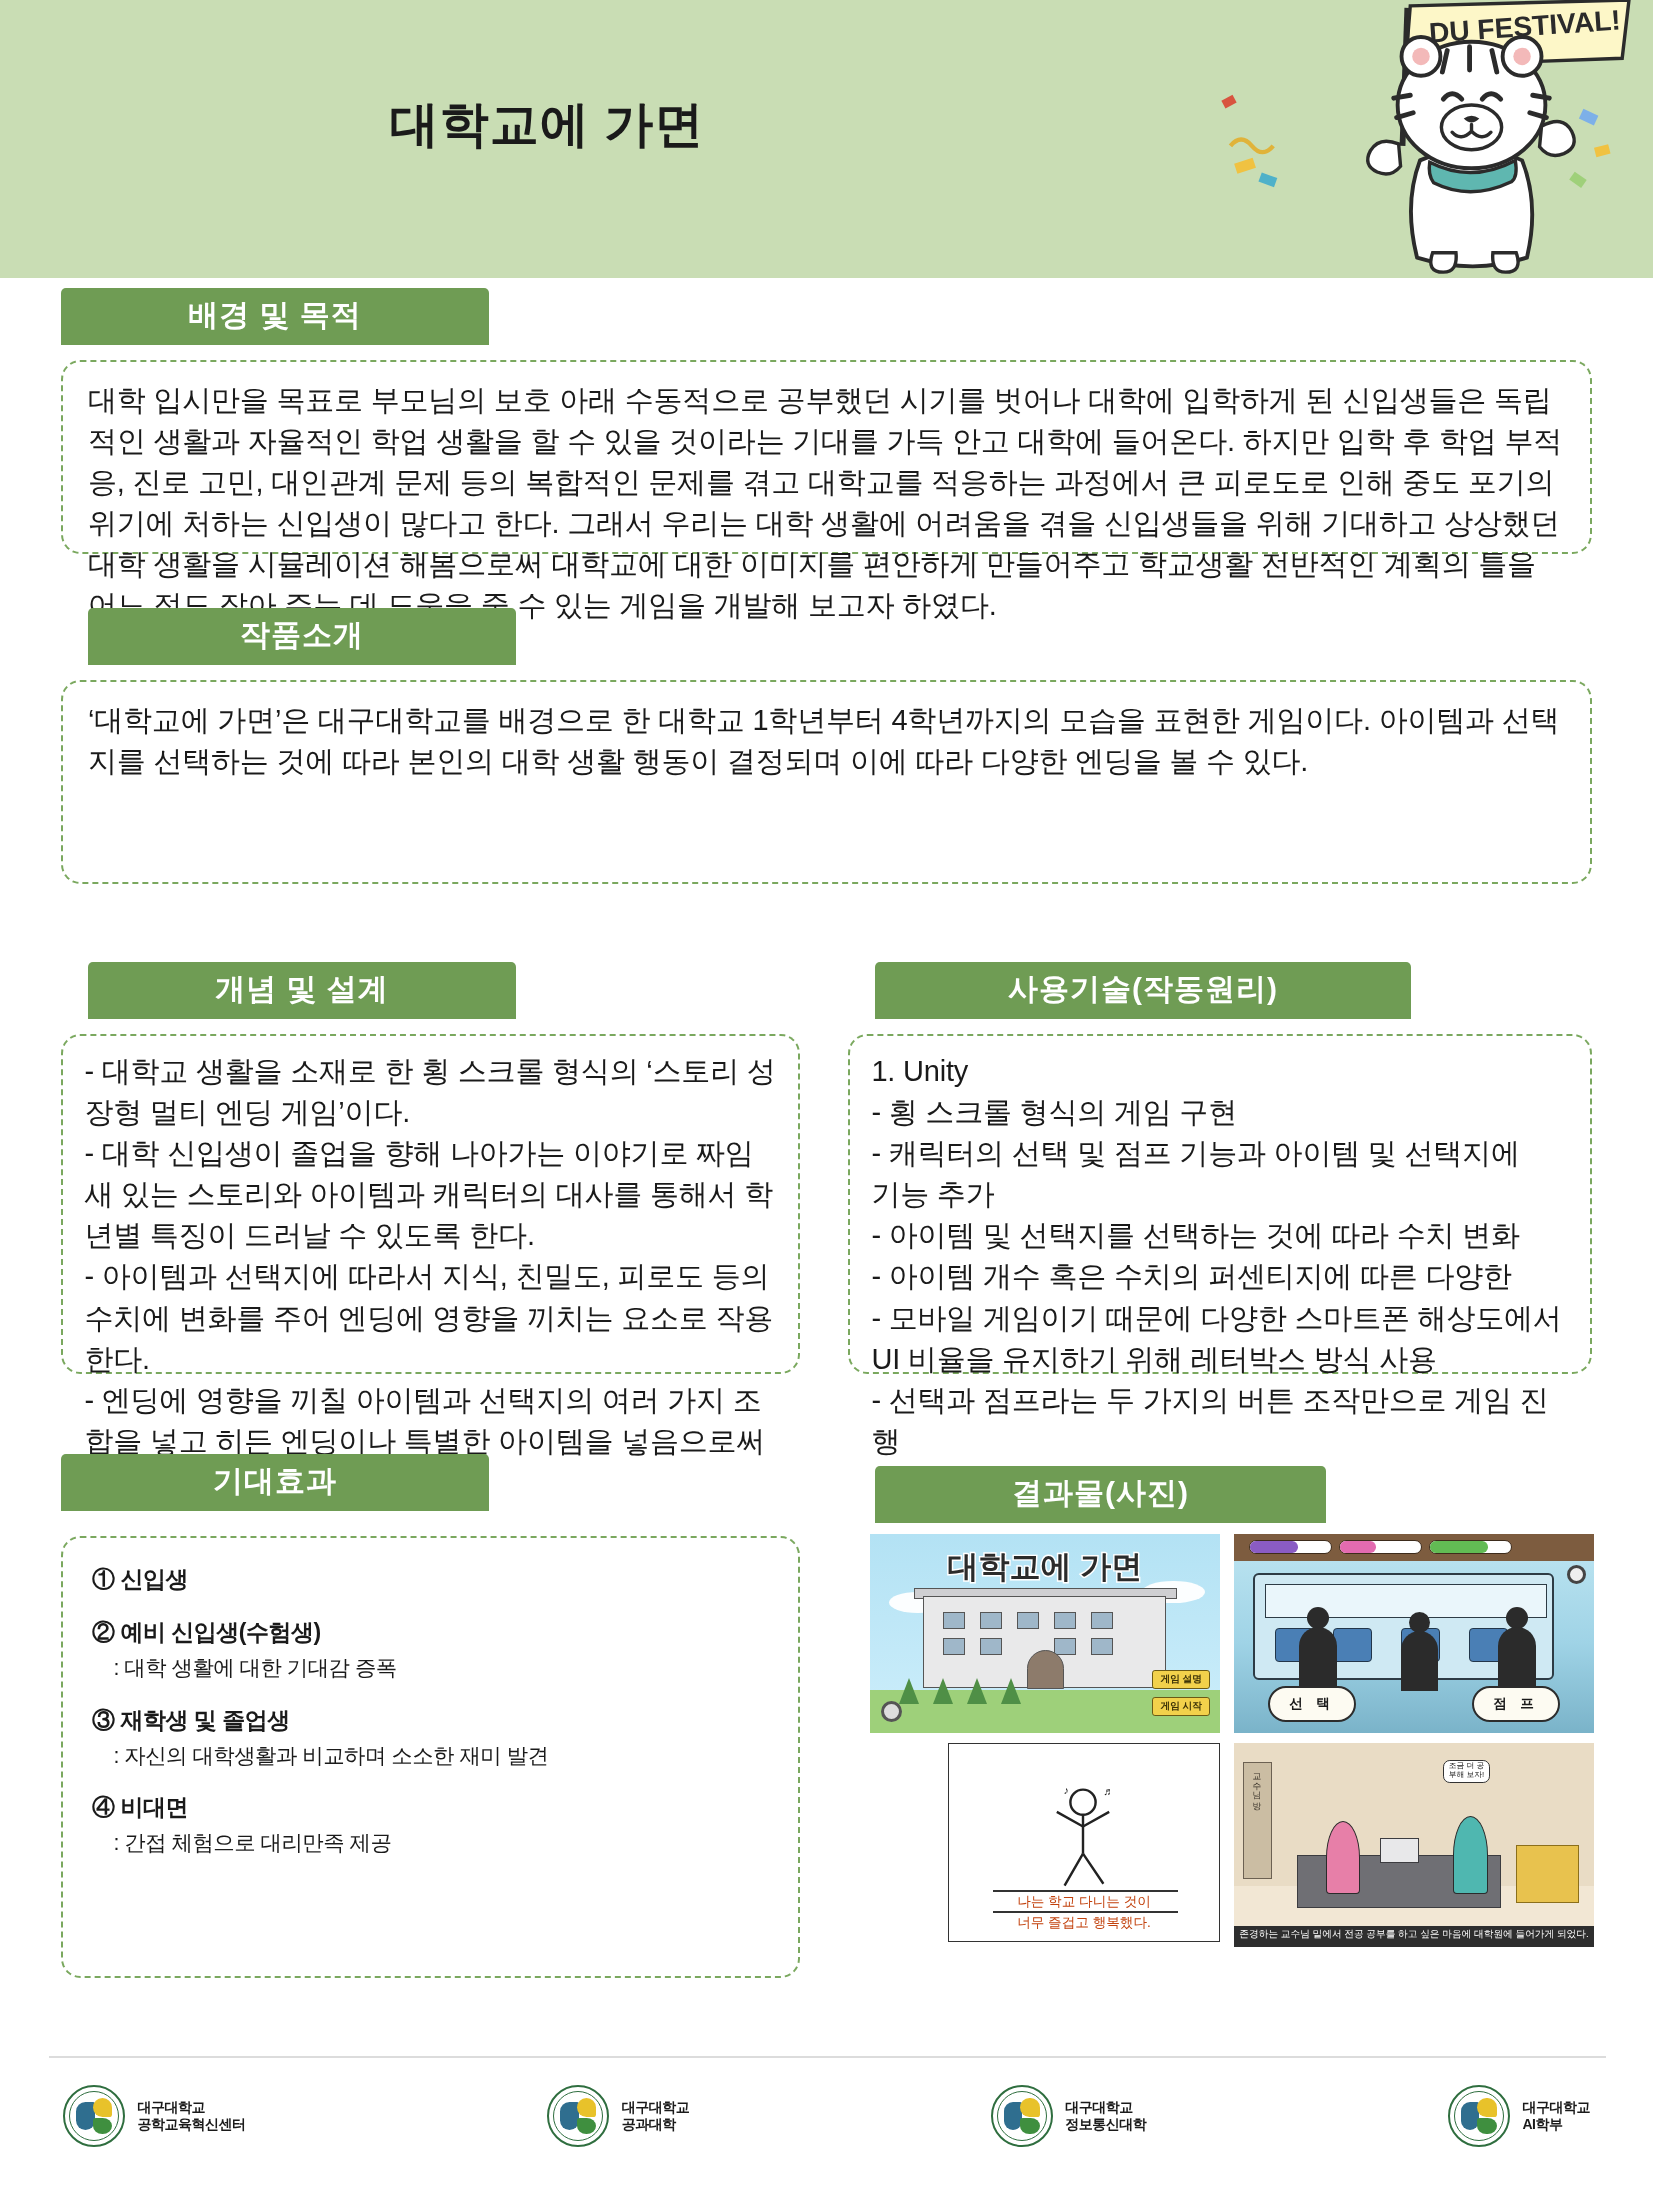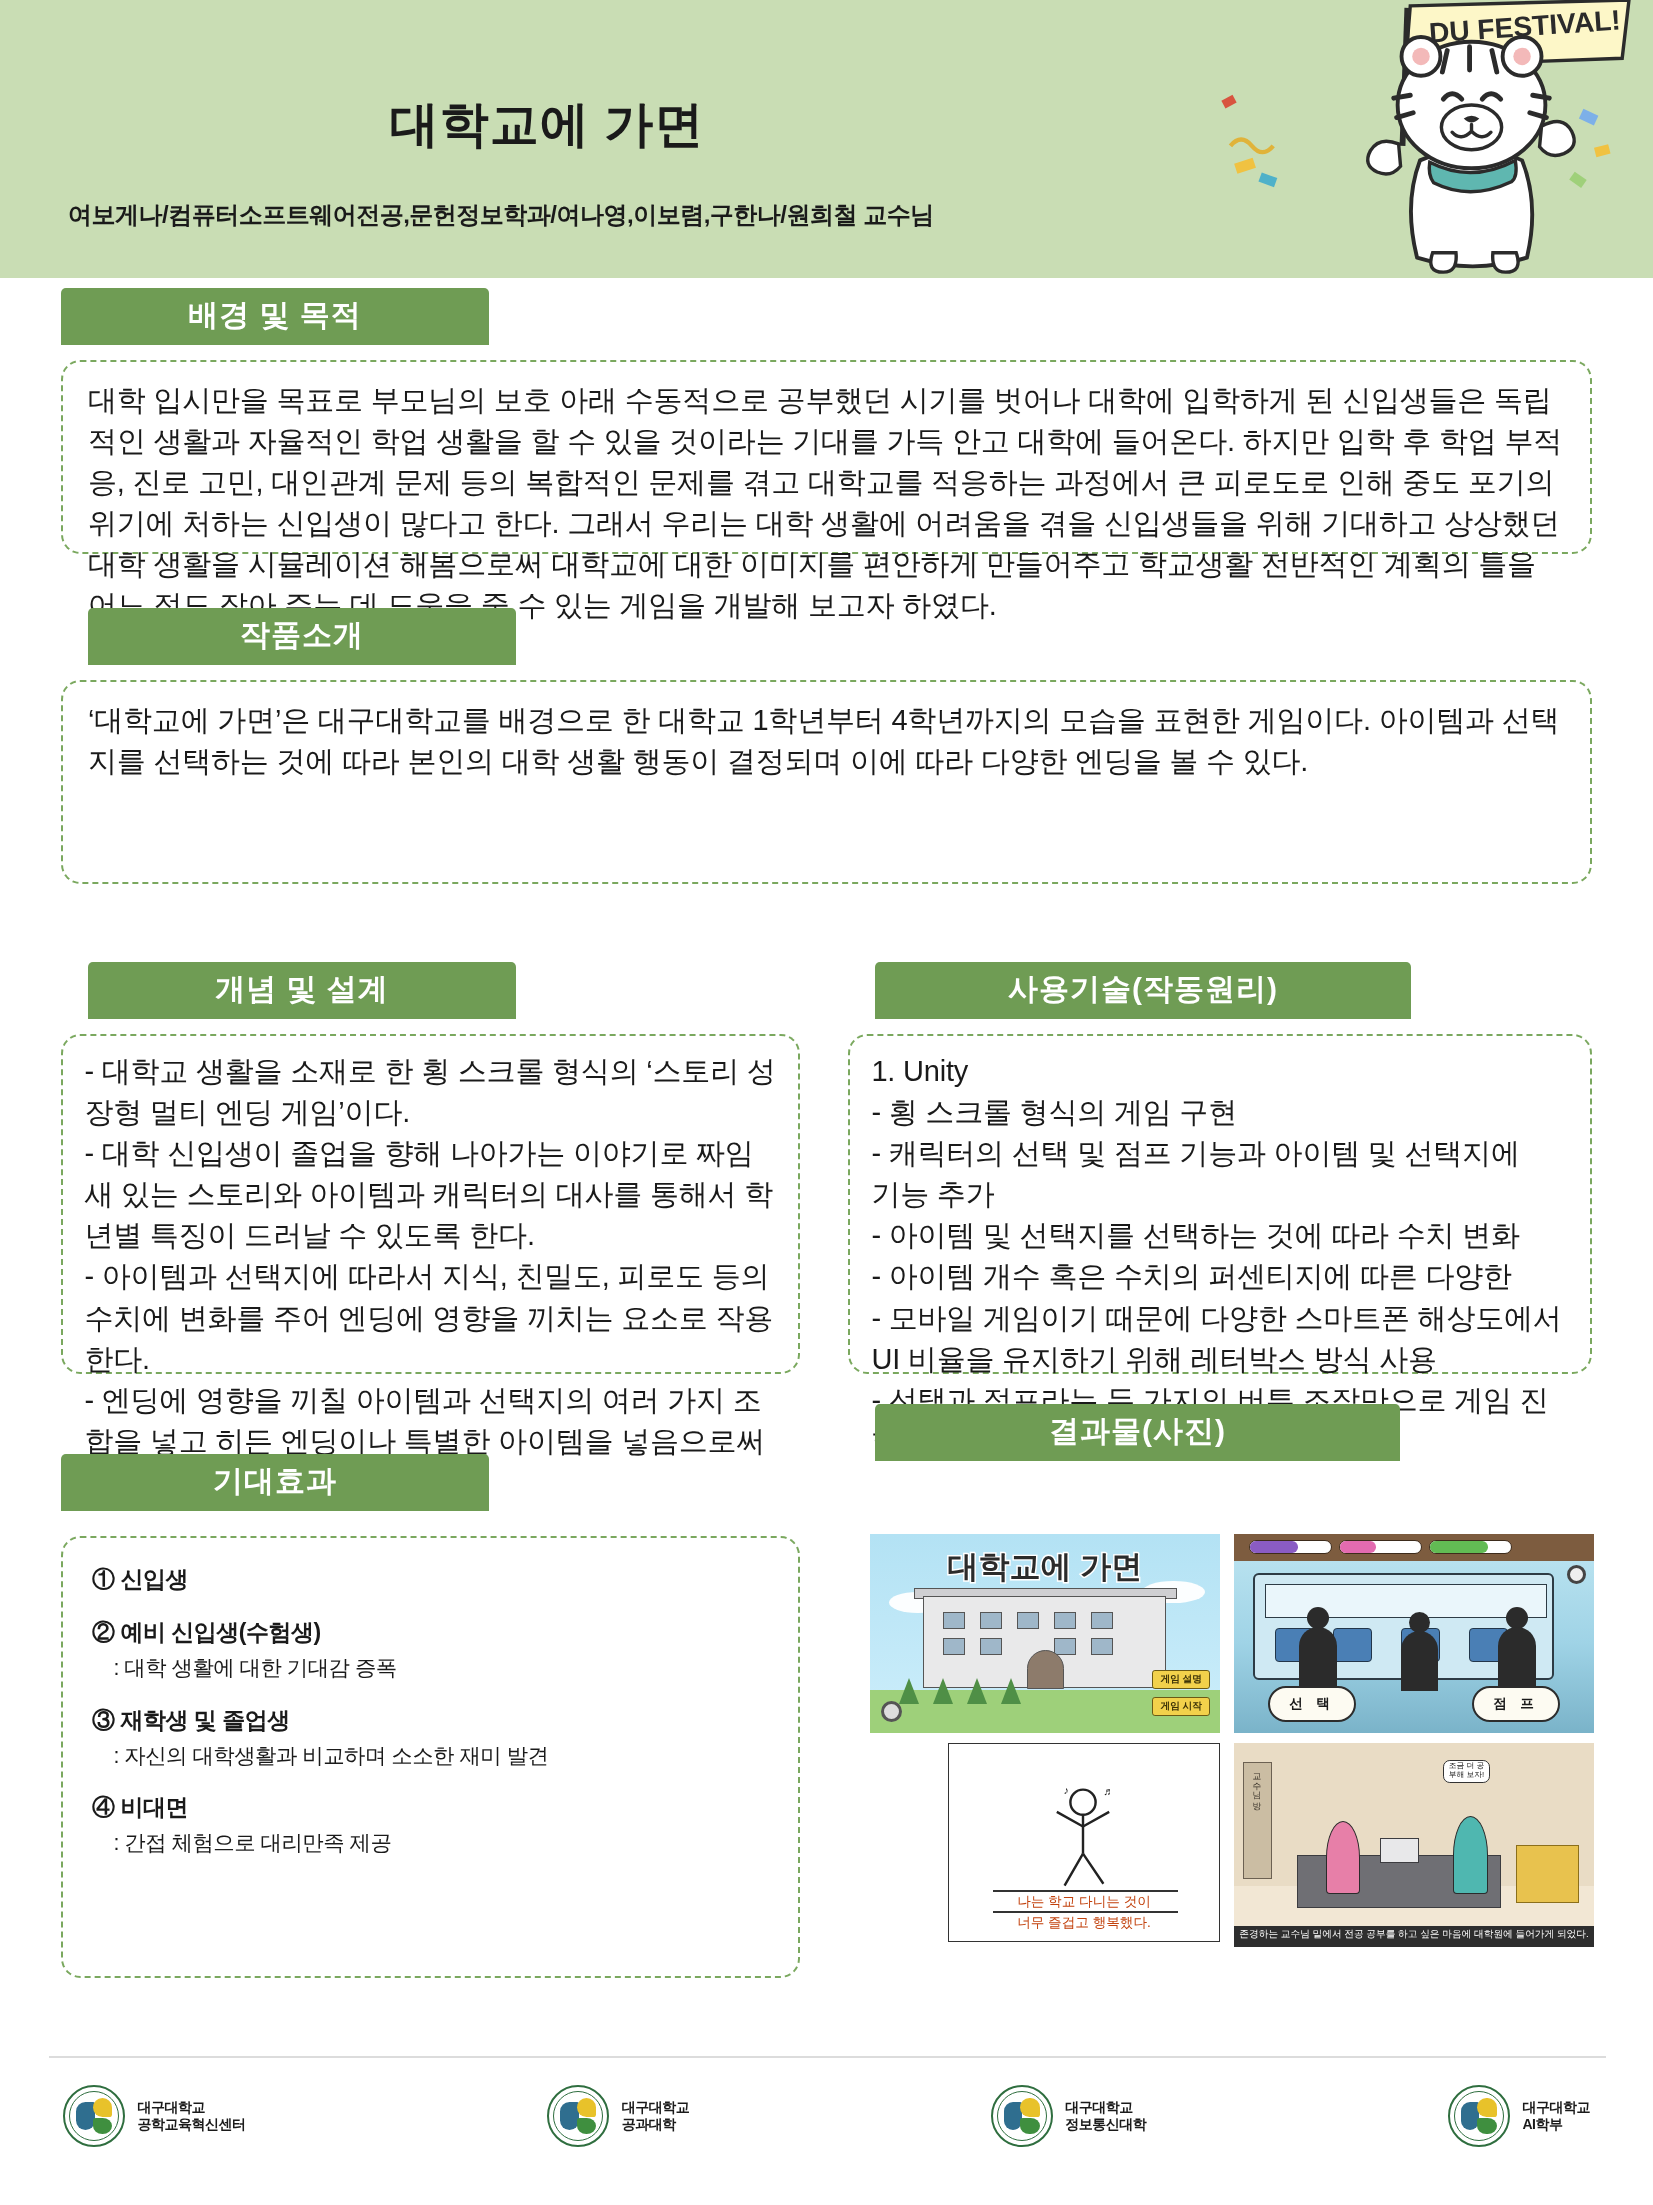--- a/index.html
+++ b/index.html
@@ -75,21 +75,21 @@
 
   #sec-concept-head { position:absolute; left:88px; top:962px; width:428px; }
   #sec-concept-box  { position:absolute; left:61px; top:1034px; width:739px; height:340px; padding:14.6px 21.4px; }
 
   #sec-tech-head { position:absolute; left:875px; top:962px; width:536px; }
   #sec-tech-box  { position:absolute; left:848px; top:1034px; width:744px; height:340px; padding:14.6px 21.4px; }
 
   #sec-effect-head { position:absolute; left:61px; top:1454px; width:428px; }
   #sec-effect-box  { position:absolute; left:61px; top:1536px; width:739px; height:442px; padding:26px 29px; }
 
-  #sec-result-head { position:absolute; left:875px; top:1404px; width:525px; }
+  #sec-result-head { position:absolute; left:875px; top:1466px; width:451px; }
   #sec-result-box  { position:absolute; left:865px; top:1534px; width:729px; height:452px; }
 
   .effect-item { margin-bottom: 22.4px; }
   .effect-title { font-size: 23px; font-weight: bold; letter-spacing:-0.5px; }
   .effect-desc  { font-size: 21.4px; margin-top: 4.9px; margin-left: 21.4px; letter-spacing:-0.5px; }
 
   
   .shots { position:absolute; left:0; top:0; width:729px; height:452px; }
   .shot { position:absolute; overflow:hidden; }
   #shot1 { left: 4.9px;  top: 0px;   width: 350px; height: 199px; background:#a9dcf0; }
@@ -143,21 +143,20 @@
   .seal-y { position:absolute; right:0; top:0; width:19.4px; height:19.4px; background:#e8c22a; border-radius:50% 50% 2.9px 50%;}
   .seal-g { position:absolute; right:0; bottom:0; width:19.4px; height:16.5px; background:#3f8f3f; border-radius:2.9px 50% 50% 50%;}
   .seal-ring { position:absolute; inset:3.9px; border-radius:50%; border:1.5px solid #2f6e3f; }
   .logo-text { font-size:14px; font-weight:bold; line-height:1.25; letter-spacing:-0.5px; }
 </style>
 </head>
 <body>
 
 <div class="header">
   <div class="header-title">대학교에 가면</div>
-  <div class="header-sub">여보게나/컴퓨터소프트웨어전공,문헌정보학과/여나영,이보렴,구한나/원희철 교수님</div>
 
   <div class="tiger-wrap">
     <svg width="438" height="278" viewBox="0 0 900 572">
 
       <g stroke="#e0b33a" stroke-width="9" fill="none">
         <path d="M60 300 q22 -26 44 0 q22 26 44 0"></path>
       </g>
       <g fill="#f0c241">
           <rect x="70" y="330" width="40" height="22" transform="rotate(-18 90 341)"></rect>
         </g>

